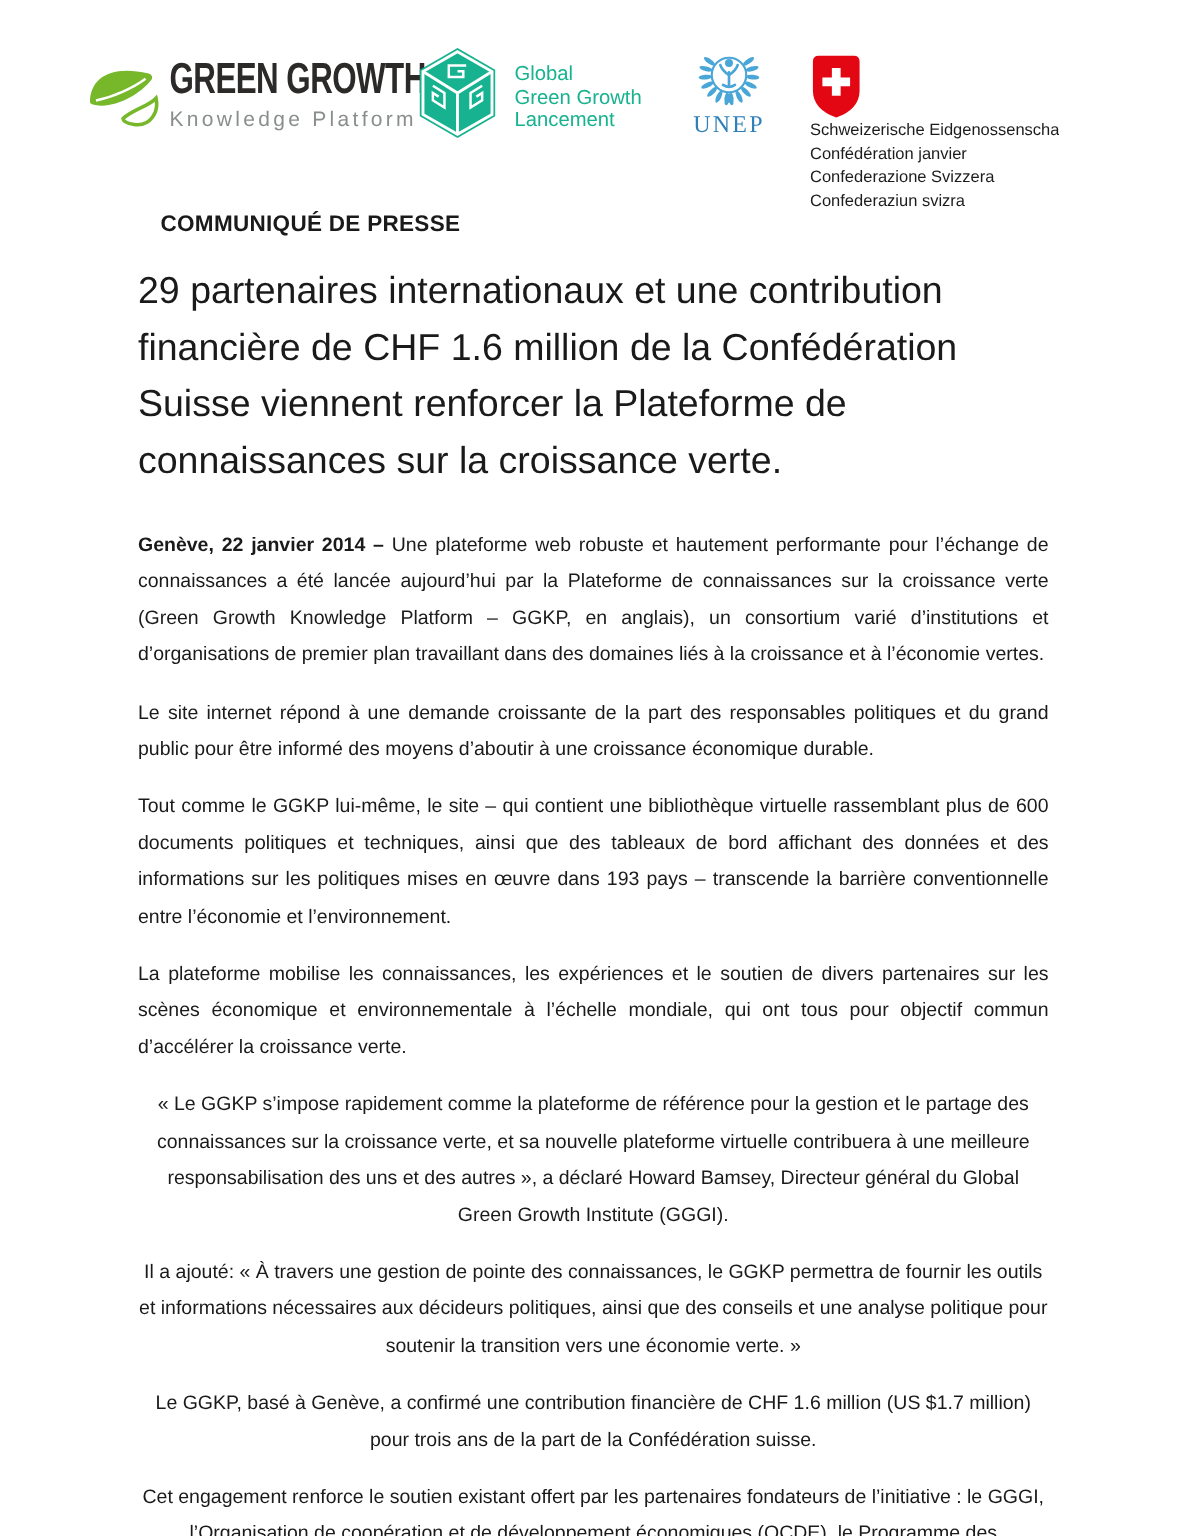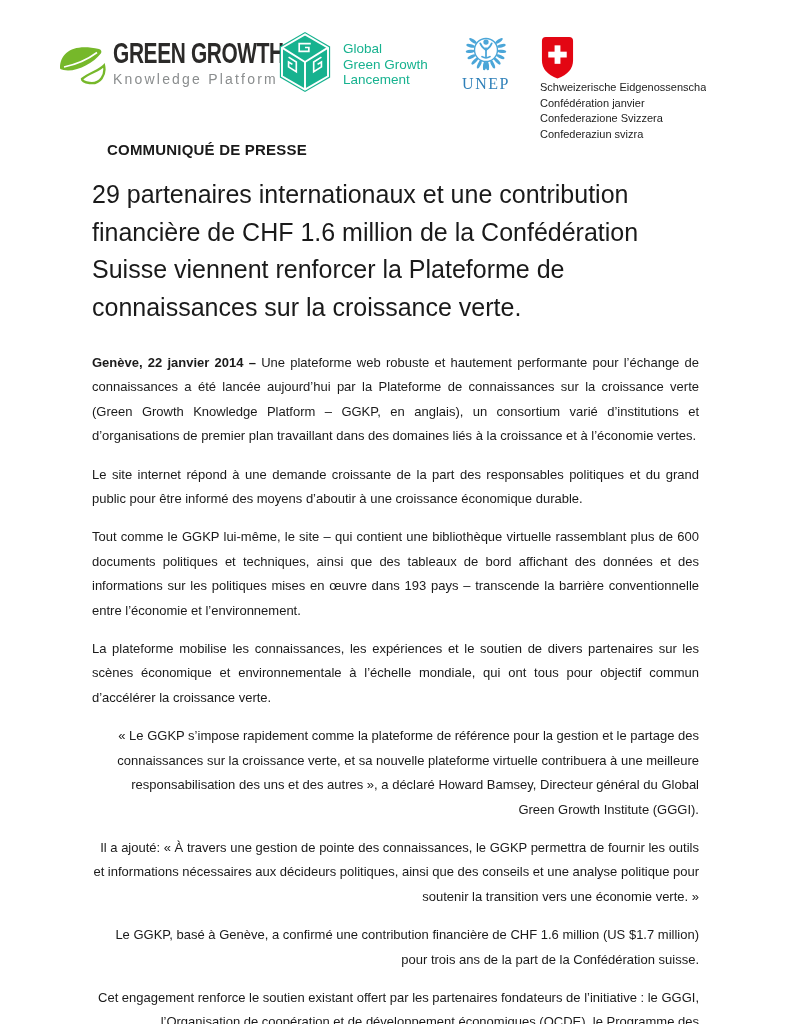--- a/index.html
+++ b/index.html
@@ -56,21 +56,21 @@
   .title {
     font-size: 19px; font-weight: 700; line-height: 32px;
     margin: 23px 0 0 0;
   }
   .subtitle {
     font-size: 25px; font-weight: 400; line-height: 37.5px;
     margin: 18px 0 0 0;
   }
   .para {
     font-size: 13px; line-height: 24.4px; margin: 14px 0 0 0;
-    text-align: right;
+    text-align: center;
   }
   .para.justify { text-align: justify; }
   .para:first-child { margin-top: 16px; }
   #paragraphs { margin-top: 25px; }
   .para strong { font-weight: 700; }
 </style>
 </head>
 <body>
 
 <div class="page">

